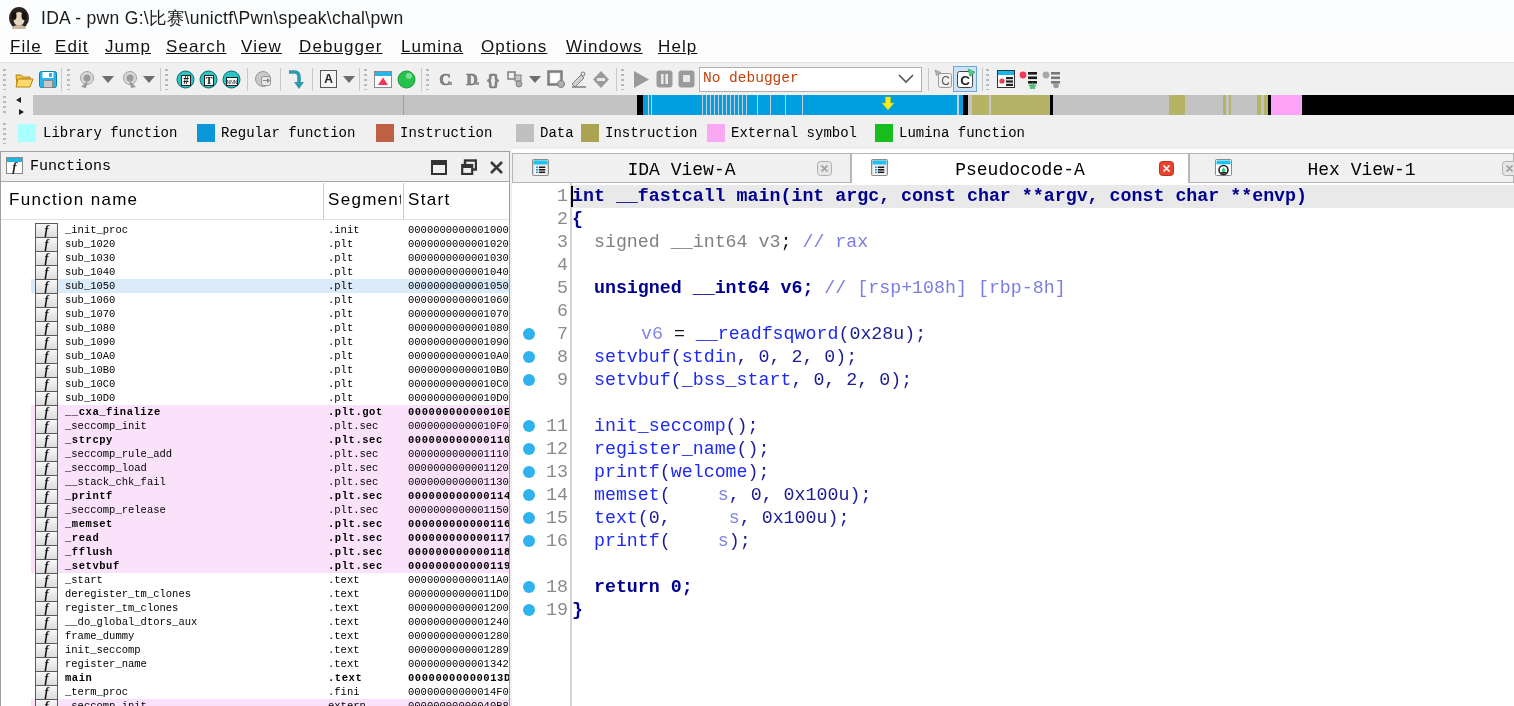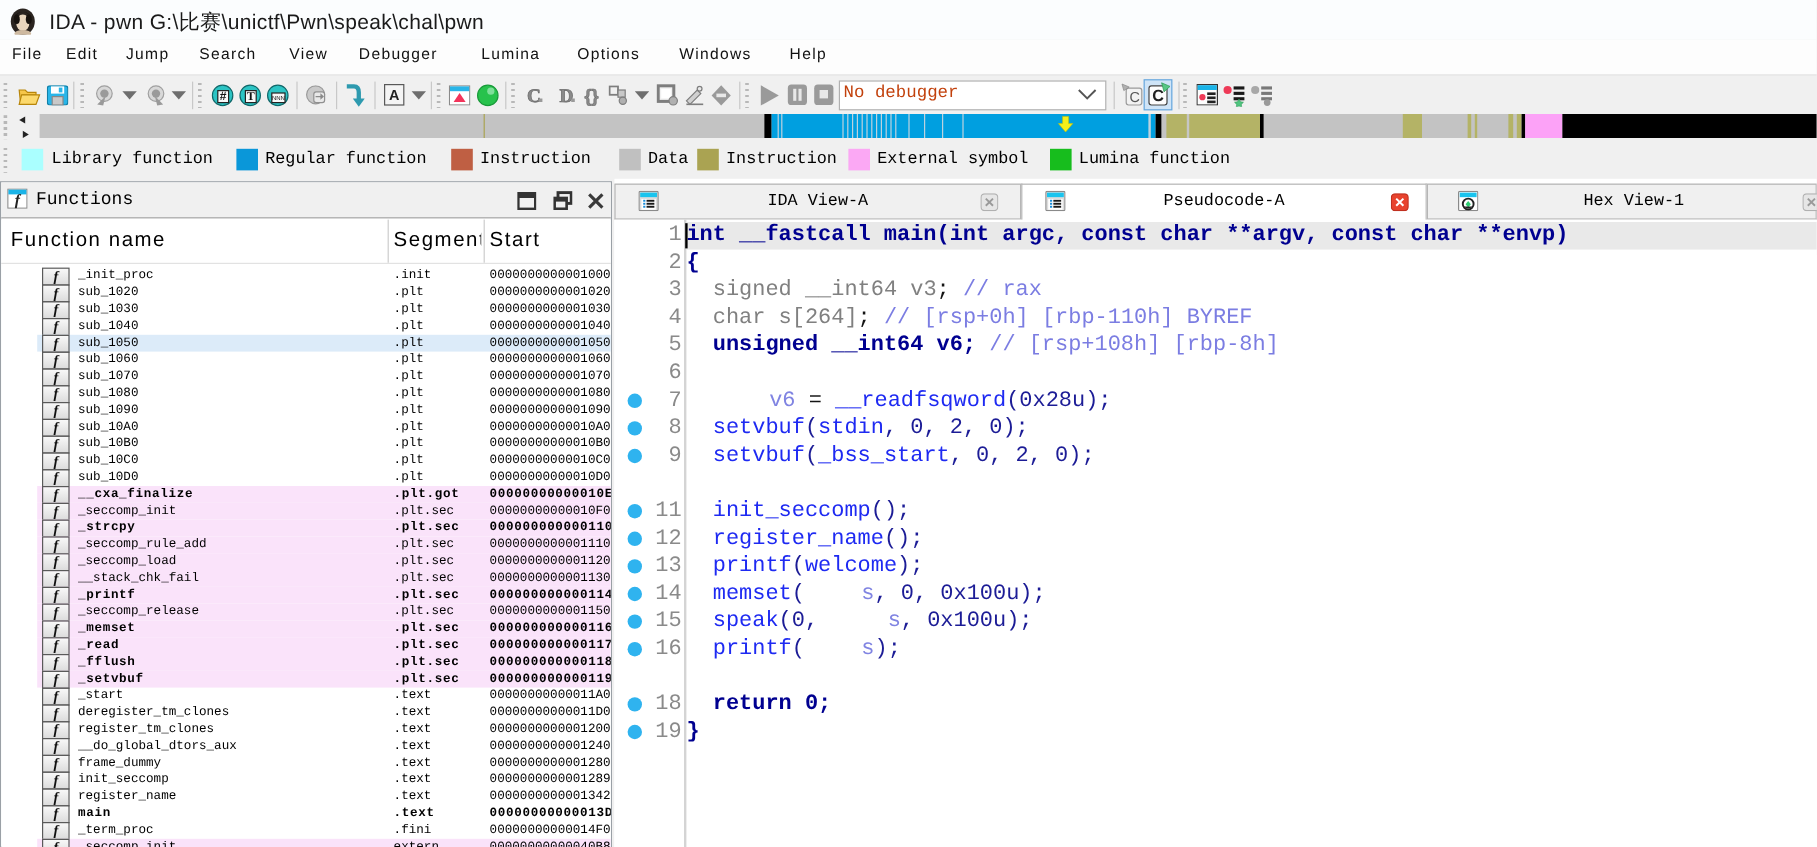--- a/index.html
+++ b/index.html
@@ -5,21 +5,21 @@
 * { margin:0; padding:0; box-sizing:border-box; }
 html,body { width:1514px; height:706px; overflow:hidden; background:#f0f0f0;
   font-family:"Liberation Sans", sans-serif; }
 .abs { position:absolute; }
 #page { position:relative; width:1514px; height:706px; }
 
 
 #titlebar { left:0; top:0; width:1514px; height:33px; background:#fbfdfe; }
 #title-text { left:41px; top:6px; font-size:17.5px; letter-spacing:0.3px; color:#1a1a1a; }
 #menubar { left:0; top:33px; width:1514px; height:29px; background:#fdfdfd; }
-.menu { position:absolute; top:4px; font-size:13px; letter-spacing:1.1px; color:#111; }
+.menu { position:absolute; top:4px; font-size:17px; letter-spacing:1.1px; color:#111;text-decoration:underline; }
 #toolbar { left:0; top:62px; width:1514px; height:33px; background:#f0f0f0; border-top:1px solid #e4e4e4;}
 .tsep { position:absolute; top:5px; width:1px; height:23px; background:#c8c8c8; }
 .grip { position:absolute; top:6px; width:3px; height:21px;
   background-image:repeating-linear-gradient(to bottom,#b8b8b8 0 2px, transparent 2px 5px); }
 
 
 #navrow { left:0; top:95px; width:1514px; height:24px; background:#f0f0f0; }
 #band { position:absolute; left:33px; top:0; width:1481px; height:20px; background:#c3c3c3; overflow:hidden;}
 .bs { position:absolute; top:0; height:20px; }
 
@@ -42,21 +42,21 @@
 .nm,.seg,.addr { position:absolute; top:1px; font-family:"Liberation Mono",monospace; font-size:10.5px; color:#000; white-space:pre; }
 .nm { left:34px; } .seg { left:297px; } .addr { left:377px; }
 .row.b .nm,.row.b .seg,.row.b .addr { font-weight:bold; letter-spacing:0.55px; }
 
 
 #rpanel { left:512px; top:149px; width:1002px; height:557px; background:#fff; }
 #tabbar { position:absolute; left:0; top:4px; width:1002px; height:30px; background:#f0f0f0; }
 .tab { position:absolute; top:0; height:30px; background:#f0f0f0; border:1px solid #b6b6b6; }
 .tab.active { background:#fff; border-bottom:1px solid #fff; }
 .tab-label { position:absolute; top:6px; width:100%; text-align:center;
-  font-family:"Liberation Mono",monospace; font-size:14px; color:#000; }
+  font-family:"Liberation Mono",monospace; font-size:18px; color:#000; }
 #code { position:absolute; left:0; top:34px; width:1002px; height:523px; background:#fff;
   font-family:"Liberation Mono",monospace; font-size:18.3px; white-space:pre; }
 .cl { position:absolute; left:0; width:1002px; height:23px; line-height:23px; }
 .lnum { position:absolute; left:0; top:0; width:56px; text-align:right; color:#8a8a8a; }
 .ctext { position:absolute; left:60px; top:0; }
 .bullet { position:absolute; left:11px; width:12px; height:12px; border-radius:50%; background:#2fb3ef; }
 .gutline { position:absolute; left:58px; top:0; width:2px; height:523px; background:#d4d4d4; }
 kn { color:#000090; font-weight:bold; }  
 nv { color:#1c1c96; }                    
 bl { color:#1e2af2; }                    
@@ -615,29 +615,29 @@
             <rect x="0.5" y="0.5" width="14" height="14" rx="3" fill="#e6e6e6" stroke="#b0b0b0"></rect>
             <path d="M4.5,4.5 L10.5,10.5 M10.5,4.5 L4.5,10.5" stroke="#9a9a9a" stroke-width="1.6"></path>
           </svg>
       </div>
     </div>
     <div id="code">
       <div class="gutline"></div>
       <div class="cl" style="top:1.5px"><div class="abs" style="left:60px;top:0;width:942px;height:23px;background:#e9e9e9"></div><span class="lnum">1</span><span class="ctext"><kn>int __fastcall main(int argc, const char **argv, const char **envp)</kn></span><div class="abs" style="left:59px;top:1px;width:2px;height:21px;background:#000"></div></div>
       <div class="cl" style="top:24.5px"><span class="lnum">2</span><span class="ctext"><kn>{</kn></span></div>
       <div class="cl" style="top:47.5px"><span class="lnum">3</span><span class="ctext">  <gr>signed __int64 v3</gr><bk>;</bk><cm> // rax</cm></span></div>
-      <div class="cl" style="top:70.5px"><span class="lnum">4</span><span class="ctext">  <gr>char s[264]</gr><bk>;</bk><cm> // [rsp+0h] [rbp-110h] BYREF</cm></span></div>
+      <div class="cl" style="top:70.5px"><span class="lnum">4</span></div>
       <div class="cl" style="top:93.5px"><span class="lnum">5</span><span class="ctext">  <kn>unsigned __int64 v6;</kn><cm> // [rsp+108h] [rbp-8h]</cm></span></div>
       <div class="cl" style="top:116.5px"><span class="lnum">6</span></div>
       <div class="cl" style="top:139.5px"><div class="bullet" style="top:5.5px"></div><span class="lnum">7</span><span class="ctext">  <pe>v6</pe><bk> = </bk><bl>__readfsqword</bl><nv>(0x28u);</nv></span></div>
       <div class="cl" style="top:162.5px"><div class="bullet" style="top:5.5px"></div><span class="lnum">8</span><span class="ctext">  <bl>setvbuf</bl><nv>(</nv><bl>stdin</bl><nv>, 0, 2, 0);</nv></span></div>
       <div class="cl" style="top:185.5px"><div class="bullet" style="top:5.5px"></div><span class="lnum">9</span><span class="ctext">  <bl>setvbuf</bl><nv>(</nv><bl>_bss_start</bl><nv>, 0, 2, 0);</nv></span></div>
       <div class="cl" style="top:231.5px"><div class="bullet" style="top:5.5px"></div><span class="lnum">11</span><span class="ctext">  <bl>init_seccomp</bl><nv>();</nv></span></div>
       <div class="cl" style="top:254.5px"><div class="bullet" style="top:5.5px"></div><span class="lnum">12</span><span class="ctext">  <bl>register_name</bl><nv>();</nv></span></div>
       <div class="cl" style="top:277.5px"><div class="bullet" style="top:5.5px"></div><span class="lnum">13</span><span class="ctext">  <bl>printf</bl><nv>(</nv><bl>welcome</bl><nv>);</nv></span></div>
       <div class="cl" style="top:300.5px"><div class="bullet" style="top:5.5px"></div><span class="lnum">14</span><span class="ctext">  <bl>memset</bl><nv>(</nv><pe>s</pe><nv>, 0, 0x100u);</nv></span></div>
-      <div class="cl" style="top:323.5px"><div class="bullet" style="top:5.5px"></div><span class="lnum">15</span><span class="ctext">  <bl>speak</bl><nv>(0, </nv><pe>s</pe><nv>, 0x100u);</nv></span></div>
+      <div class="cl" style="top:323.5px"><div class="bullet" style="top:5.5px"></div><span class="lnum">15</span><span class="ctext">  <bl>text</bl><nv>(0, </nv><pe>s</pe><nv>, 0x100u);</nv></span></div>
       <div class="cl" style="top:346.5px"><div class="bullet" style="top:5.5px"></div><span class="lnum">16</span><span class="ctext">  <bl>printf</bl><nv>(</nv><pe>s</pe><nv>);</nv></span></div>
       <div class="cl" style="top:392.5px"><div class="bullet" style="top:5.5px"></div><span class="lnum">18</span><span class="ctext">  <kn>return 0;</kn></span></div>
       <div class="cl" style="top:415.5px"><div class="bullet" style="top:5.5px"></div><span class="lnum">19</span><span class="ctext"><kn>}</kn></span></div>
     </div>
   </div>
 </div>
 
 </body></html>

